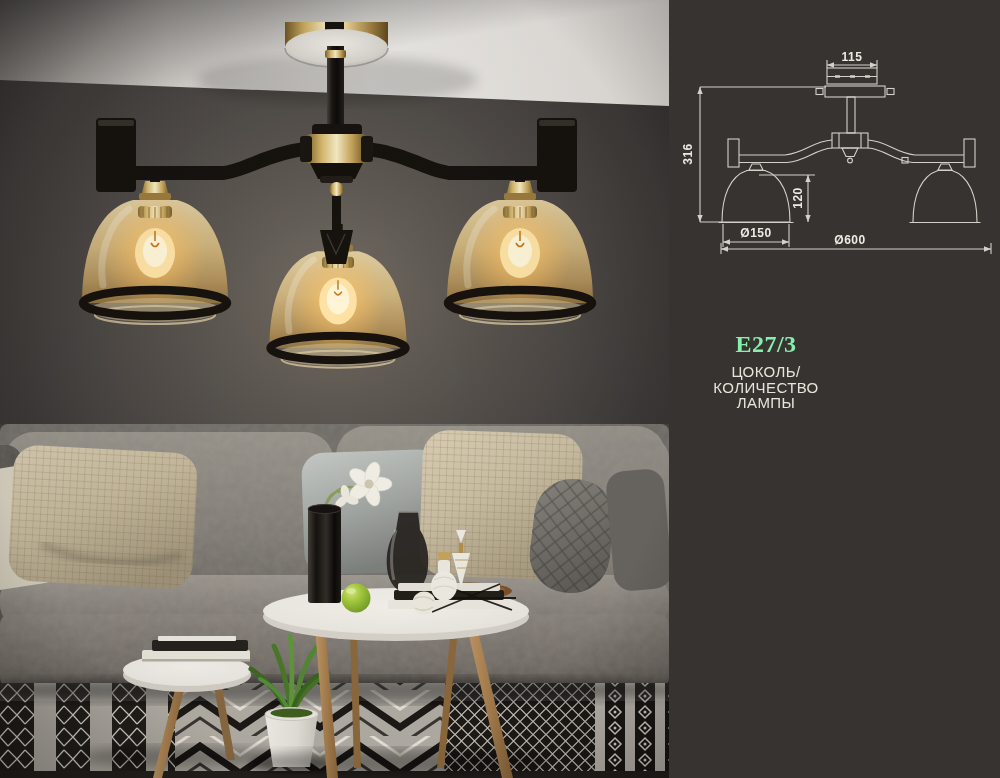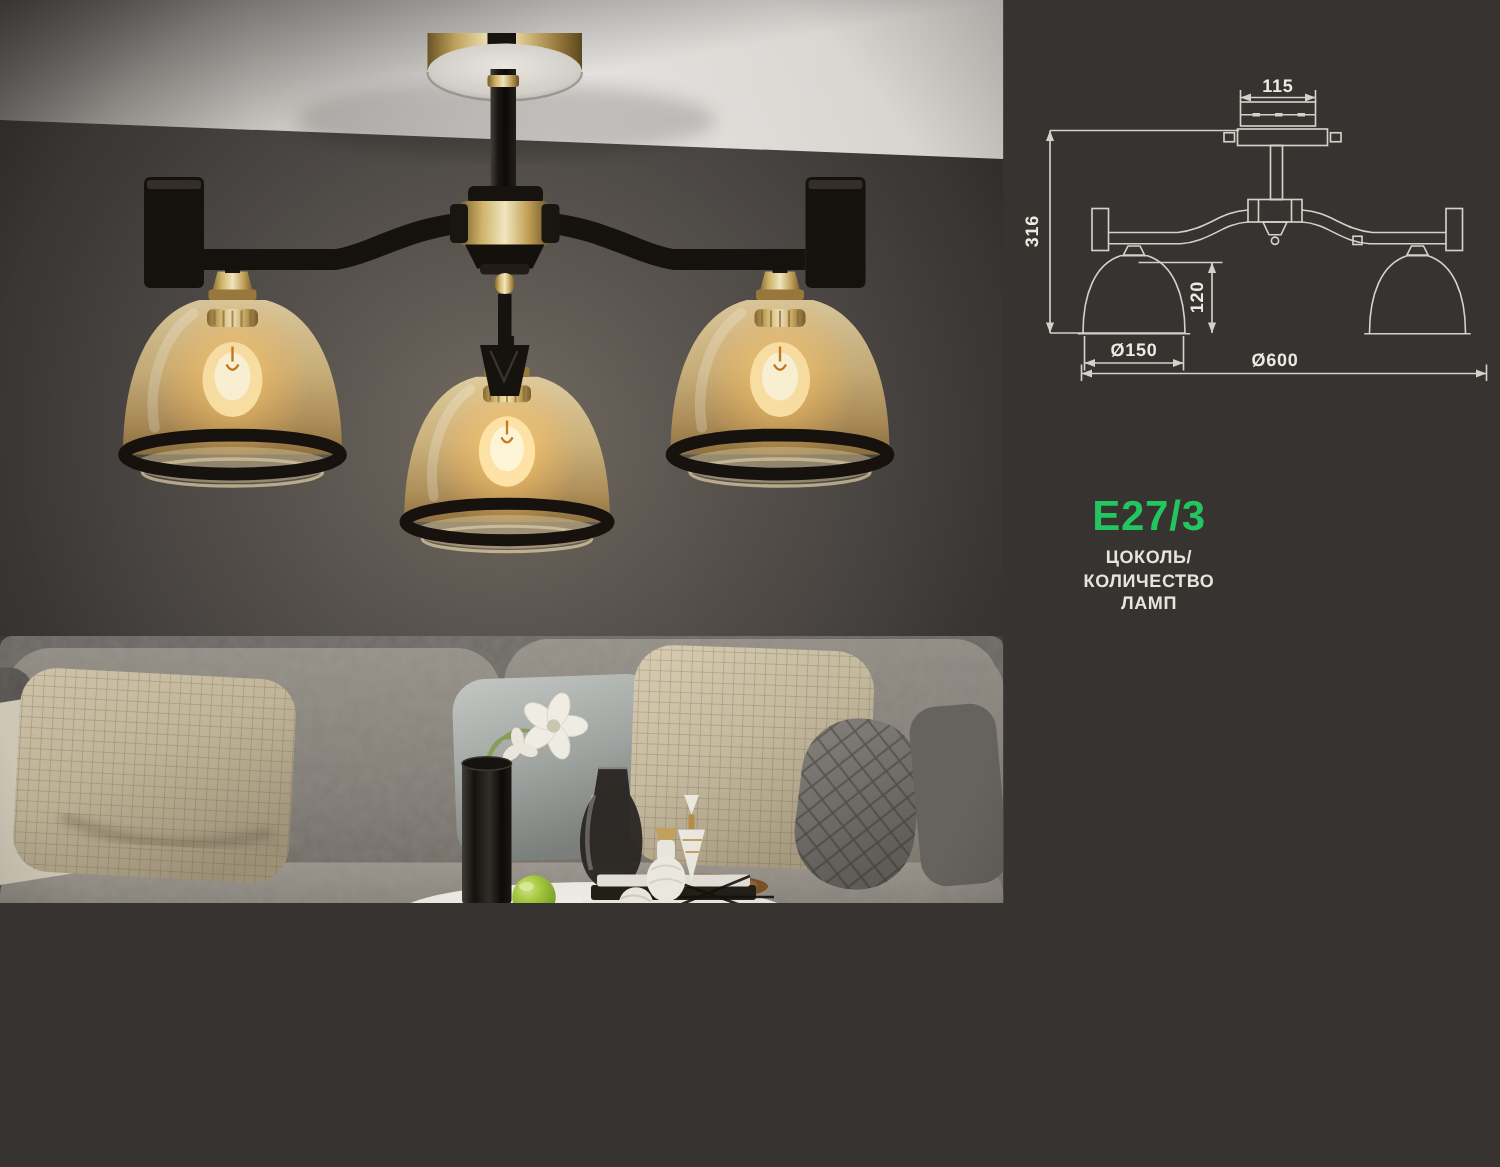--- a/index.html
+++ b/index.html
@@ -1,27 +1,27 @@
 <!DOCTYPE html>
 <html><head>
 <meta charset="utf-8">
 <style>
   html,body{margin:0;padding:0;background:#363330;}
-  .stage{position:relative;width:1000px;height:602px;overflow:hidden;
+  .stage{position:relative;width:1000px;height:778px;overflow:hidden;
          font-family:"Liberation Sans",sans-serif;background:#363330;}
   .photo{position:absolute;left:0;top:0;width:669px;height:778px;overflow:hidden;}
   .panel{position:absolute;left:669px;top:0;width:331px;height:778px;background:#363330;}
   .diagram{position:absolute;left:0;top:30px;width:331px;height:235px;}
   .diagram text{font-family:"Liberation Sans",sans-serif;font-weight:700;fill:#edeae2;font-size:12px;letter-spacing:0.5px;}
   .specs{position:absolute;left:0;top:331px;width:331px;height:110px;}
   .spec{position:absolute;text-align:center;}
   .spec-1{left:2px;width:190px;}
   .spec-2{left:146px;width:166px;}
-  .spec-value{font-size:28px;font-weight:700;color:#22c55e;letter-spacing:0.5px;line-height:26px;}
-  .spec-caption{margin-top:7px;font-size:12px;line-height:15.5px;font-weight:700;
+  .spec-value{font-size:24px;font-weight:700;color:#86efac;letter-spacing:0.5px;line-height:26px;font-family:Liberation Serif, serif;}
+  .spec-caption{margin-top:7px;font-size:15px;line-height:15.5px;font-weight:400;
                 color:#e7e4db;letter-spacing:0.4px;}
 </style>
 </head>
 <body>
 
 <div class="stage">
 
   <div class="photo">
     <svg width="669" height="778" viewBox="0 0 669 778">
       <defs>
@@ -477,20 +477,20 @@
       <text x="87" y="207" text-anchor="middle">Ø150</text>
       <text x="181" y="214" text-anchor="middle">Ø600</text>
     </svg>
 
     <div class="specs">
       <div class="spec spec-1">
         <div class="spec-value">E27/3</div>
         <div class="spec-caption">
           <div>ЦОКОЛЬ/</div>
           <div>КОЛИЧЕСТВО</div>
-          <div>ЛАМП</div>
+          <div>ЛАМПЫ</div>
         </div>
       </div>
       <div class="spec spec-2">
       </div>
     </div>
   </aside>
 </div>
 
 </body></html>

